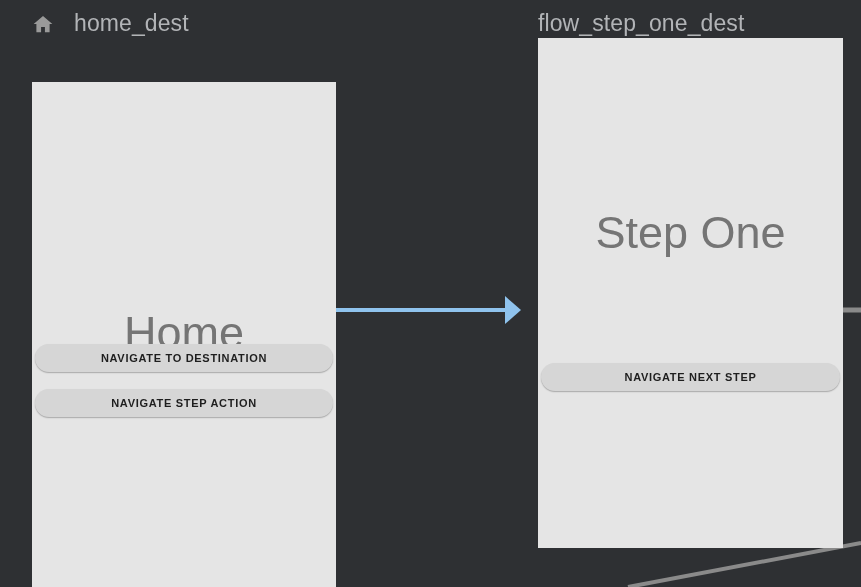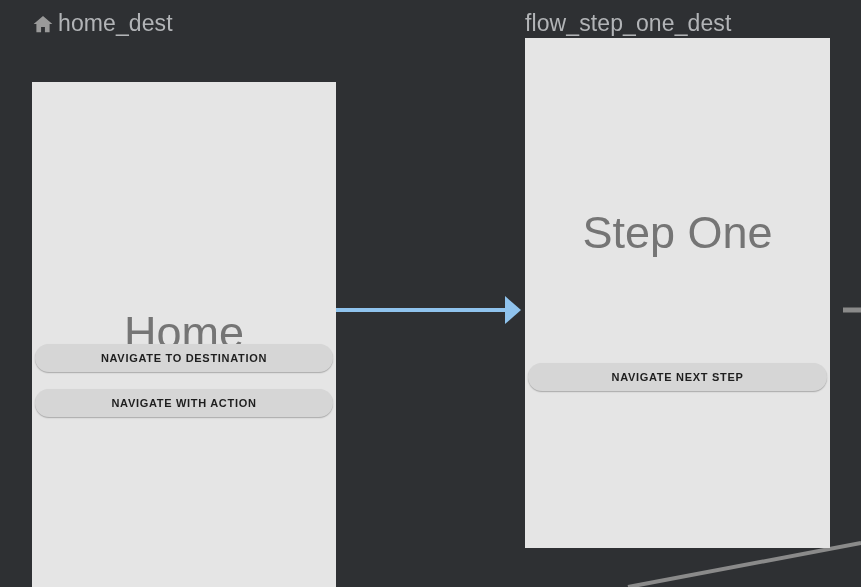--- a/index.html
+++ b/index.html
@@ -30,21 +30,21 @@
     height: 587px;
     pointer-events: none;
   }
   
   .node {
     position: absolute;
   }
   .node-label {
     display: flex;
     align-items: center;
-    gap: 4px;
+    gap: 20px;
     height: 30px;
     color: #b2b4b7;
     font-size: 23px;
     font-weight: 400;
     letter-spacing: 0.1px;
     white-space: nowrap;
     line-height: 1;
   }
   .home-icon {
     display: inline-block;
@@ -87,21 +87,21 @@
   }
 
   
   #node-home { left: 32px; top: 8px; }
   #node-home .node-frame { width: 304px; height: 510px; margin-top: 44px; }
   #node-home .screen-title { top: 228px; font-size: 45px; }
   #node-home .btn-nav-dest  { left: 3px; top: 262px; width: 298px; height: 28px; font-size: 11px; }
   #node-home .btn-nav-action{ left: 3px; top: 307px; width: 298px; height: 28px; font-size: 11px; }
 
   
-  #node-step-one { left: 525px; top: 8px; }
+  #node-step-one { left: 538px; top: 8px; }
   #node-step-one .node-frame { width: 305px; height: 510px; }
   #node-step-one .screen-title { top: 172px; font-size: 45px; }
   #node-step-one .btn-next-step { left: 3px; top: 325px; width: 299px; height: 28px; font-size: 11px; }
 </style>
 </head>
 <body>
 
 <div id="canvas">
 
   <svg id="connectors" viewBox="0 0 861 587" width="861" height="587" xmlns="http://www.w3.org/2000/svg">
@@ -123,21 +123,21 @@
       <span class="home-icon">
         <svg viewBox="0 0 24 24" width="22" height="22" xmlns="http://www.w3.org/2000/svg">
           <path fill="#9a9a9a" d="M12 3.2 1.8 12h3v9h5.1v-5.6h4.2V21h5.1v-9h3z"></path>
         </svg>
       </span>
       <span>home_dest</span>
     </div>
     <div class="node-frame">
       <div class="screen-title">Home</div>
       <button class="mat-btn btn-nav-dest">NAVIGATE TO DESTINATION</button>
-      <button class="mat-btn btn-nav-action">NAVIGATE WITH ACTION</button>
+      <button class="mat-btn btn-nav-action">NAVIGATE STEP ACTION</button>
     </div>
   </div>
 
   <div class="node" id="node-step-one">
     <div class="node-label">
       <span>flow_step_one_dest</span>
     </div>
     <div class="node-frame">
       <div class="screen-title">Step One</div>
       <button class="mat-btn btn-next-step">NAVIGATE NEXT STEP</button>

